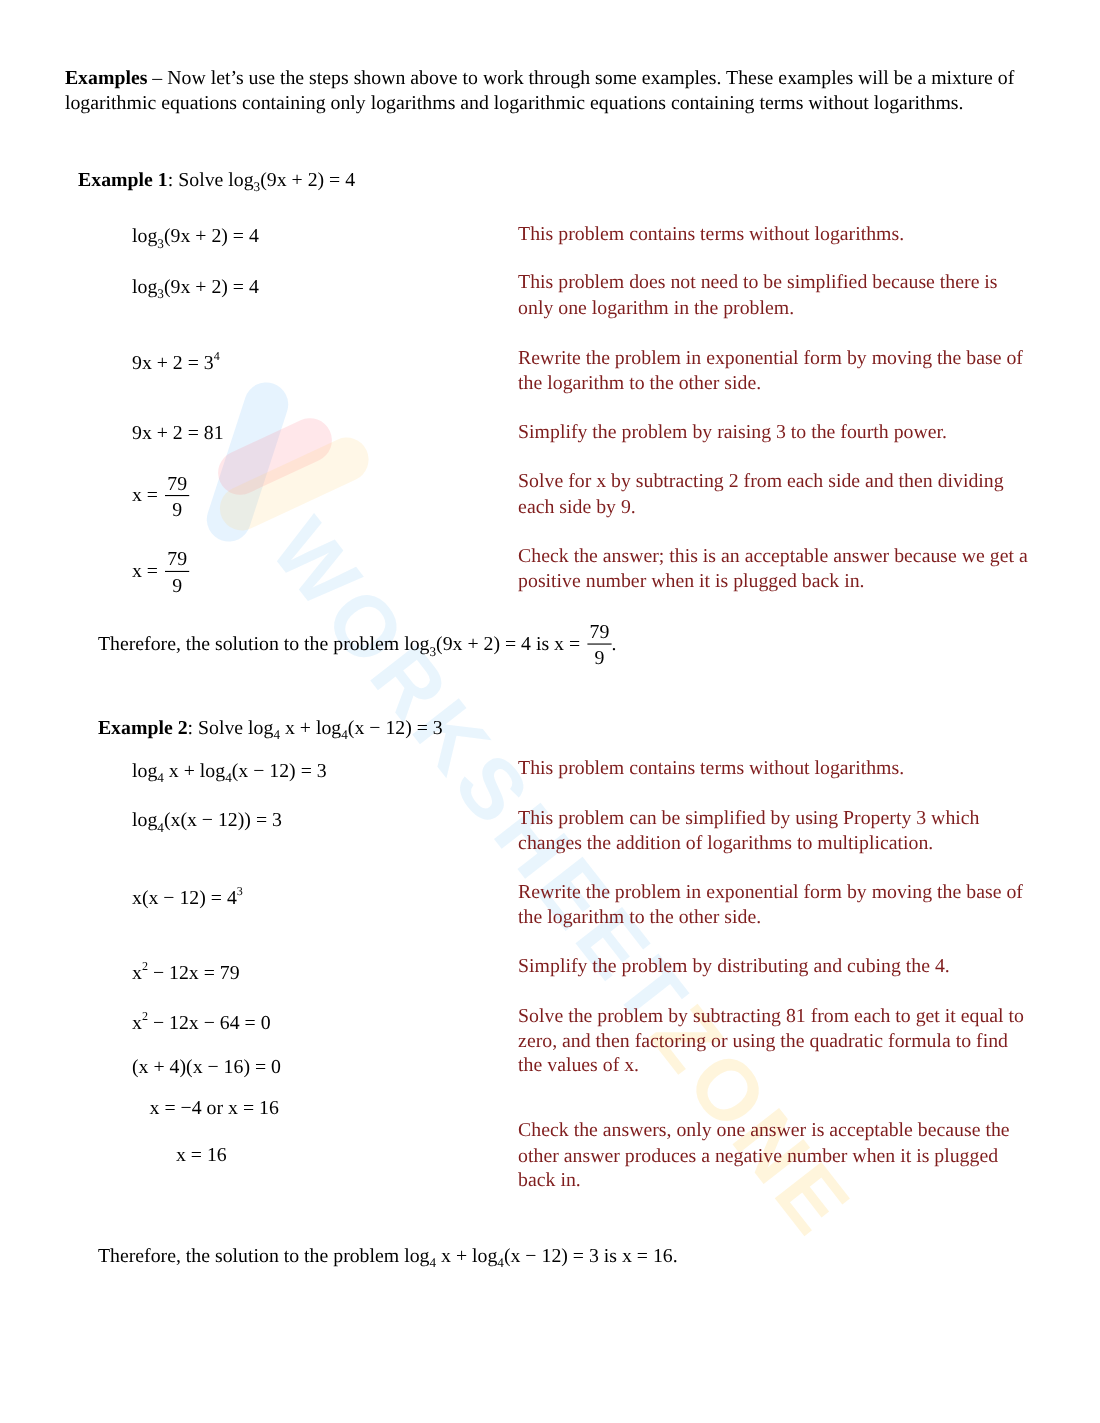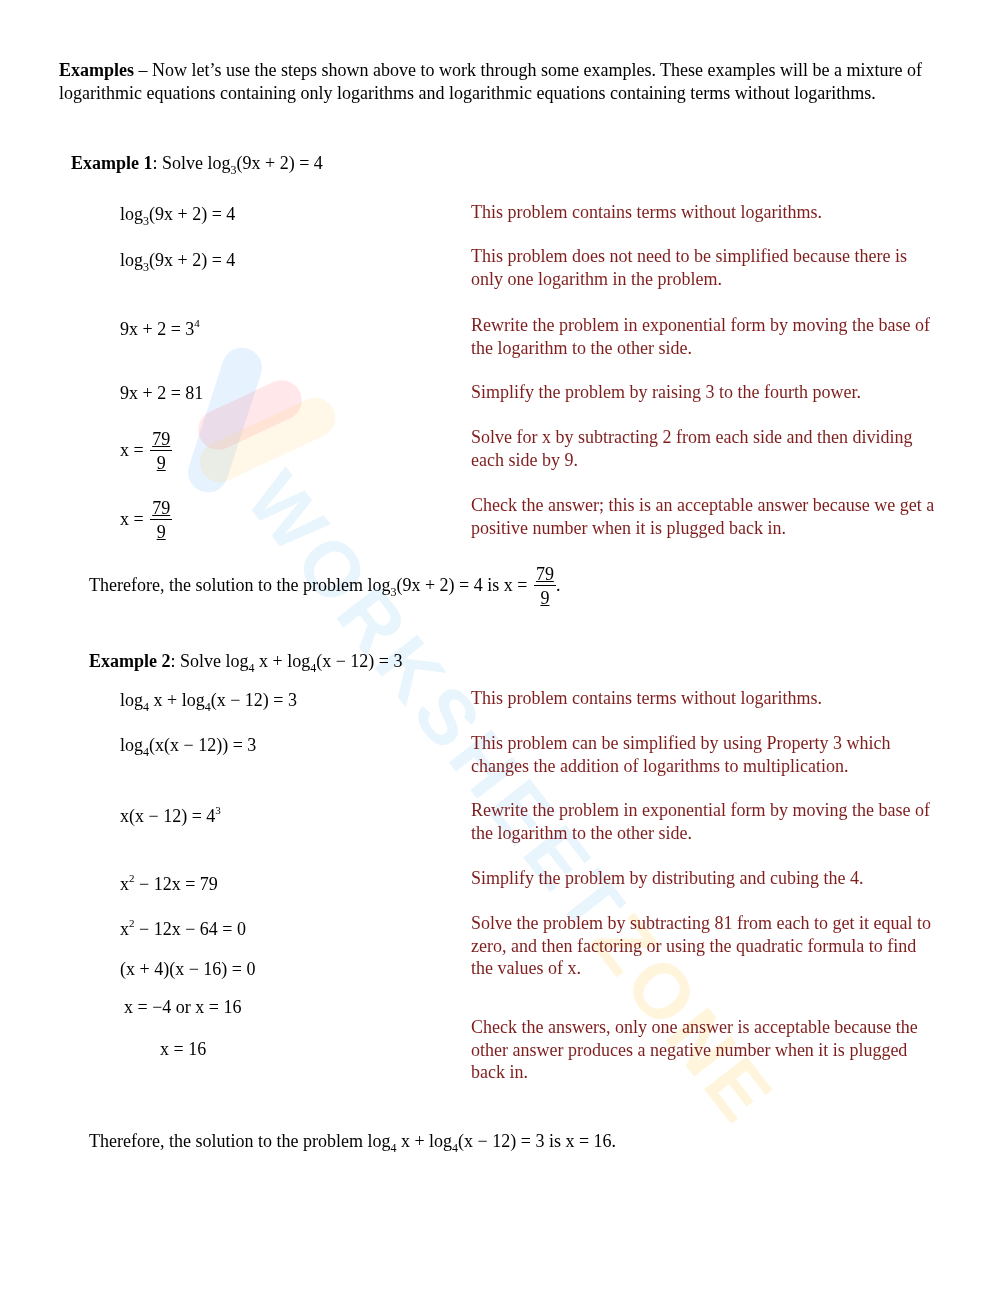--- a/index.html
+++ b/index.html
@@ -11,21 +11,21 @@
              font-family:"Liberation Sans", sans-serif; font-weight:bold; font-size:78px; letter-spacing:6px;
              color:rgba(120,195,245,0.16); white-space:nowrap; }
   .wm-text .zone { color:rgba(255,200,60,0.18); }
   .p { position:absolute; font-size:18px; line-height:22.5px; }
   .intro { left:59px; top:59px; width:880px; }
   .b { font-weight:bold; }
   .eq { position:absolute; font-size:18px; line-height:22px; white-space:nowrap; }
   .eq sub { font-size:12px; vertical-align:-5px; line-height:0; }
   .eq sup { font-size:11px; vertical-align:8px; line-height:0; }
   .expl { position:absolute; left:471px; width:470px; color:#7f1d1d; font-size:18px; line-height:22.5px; }
-  .frac { display:inline-block; vertical-align:middle; text-align:center; margin-left:2px;text-decoration:underline; }
+  .frac { display:inline-block; vertical-align:middle; text-align:center; margin-left:2px; }
   .frac .num { display:block; padding:0 2px; border-bottom:1px solid #000; line-height:22px; }
   .frac .den { display:block; line-height:24px; }
   .sumline { position:absolute; font-size:18px; line-height:22px; white-space:nowrap; }
 </style>
 </head>
 <body>
 
 <div class="wm" style="left:0;top:0;width:1000px;height:1294px;">
   <div class="wm-bar" style="left:205px;top:345px;width:40px;height:150px;background:rgba(140,200,250,0.22);transform:rotate(18deg);"></div>
   <div class="wm-bar" style="left:195px;top:395px;width:110px;height:40px;background:rgba(255,120,140,0.18);transform:rotate(-25deg);"></div>
@@ -77,20 +77,20 @@
 <div class="expl" style="top:799px;">Rewrite the problem in exponential form by moving the base of the logarithm to the other side.</div>
 
 <div class="eq" style="left:120px;top:873px;"><span>x</span><sup>2</sup><span> − 12x = 79</span></div>
 <div class="expl" style="top:867px;">Simplify the problem by distributing and cubing the 4.</div>
 
 <div class="eq" style="left:120px;top:918px;"><span>x</span><sup>2</sup><span> − 12x − 64 = 0</span></div>
 <div class="expl" style="top:912px;">Solve the problem by subtracting 81 from each to get it equal to zero, and then factoring or using the quadratic formula to find the values of x.</div>
 
 <div class="eq" style="left:120px;top:958px;"><span>(x + 4)(x − 16) = 0</span></div>
 
-<div class="eq" style="left:124px;top:996px;"><span>x = −4  or  x = 16</span></div>
+<div class="eq" style="left:136px;top:996px;"><span>x = −4  or  x = 16</span></div>
 
 <div class="eq" style="left:120px;top:1038px;margin-left:40px;"><span>x = 16</span></div>
 <div class="expl" style="top:1016px;">Check the answers, only one answer is acceptable because the other answer produces a negative number when it is plugged back in.</div>
 
 <div class="eq" style="left:89px;top:1130px;">
   <span>Therefore, the solution to the problem </span><span>log</span><sub>4</sub><span> x + </span><span>log</span><sub>4</sub><span>(x − 12) = 3</span><span>  is x = 16.</span>
 </div>
 
 </body></html>

